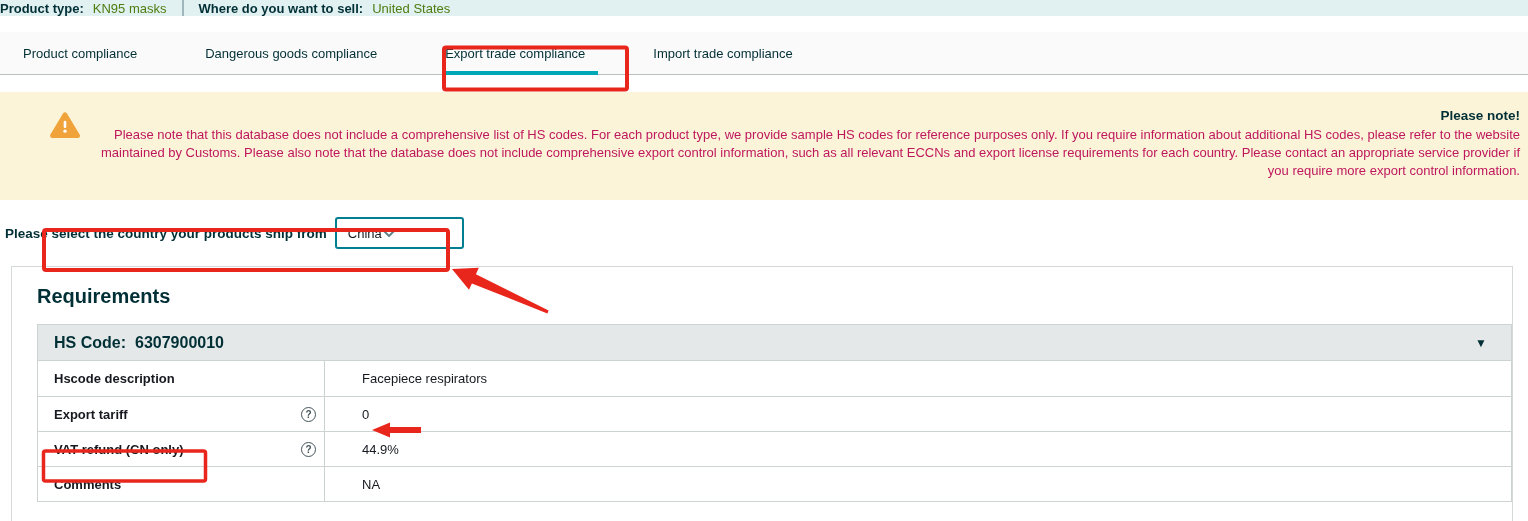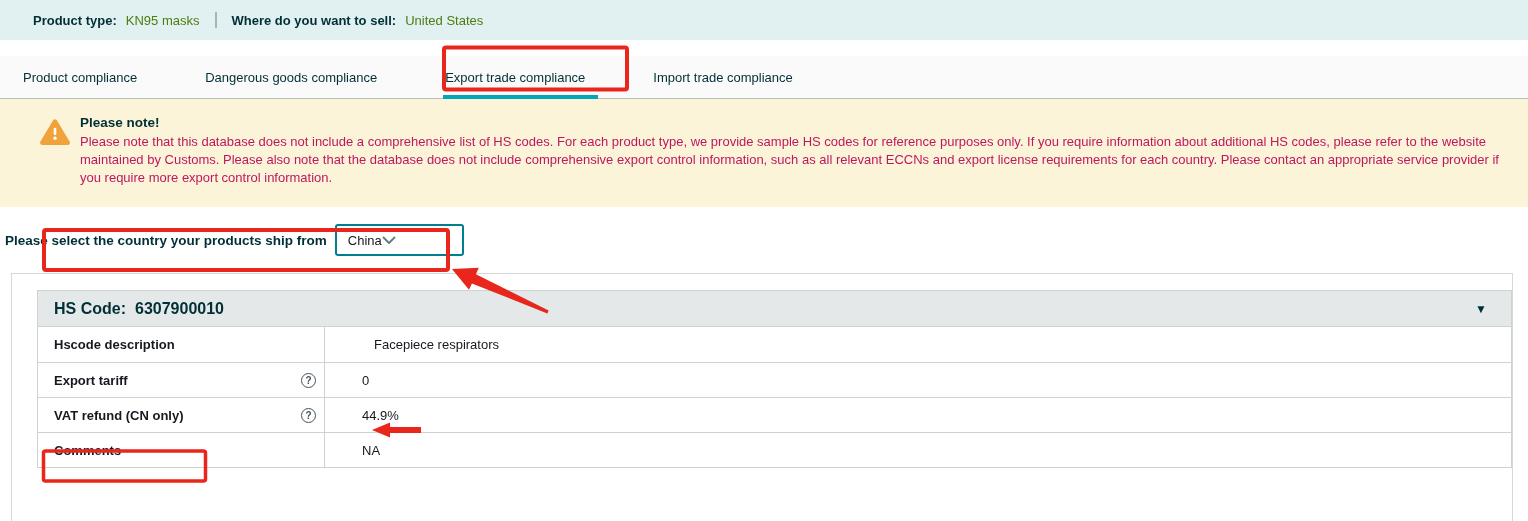--- a/index.html
+++ b/index.html
@@ -4,22 +4,22 @@
 <style>
   * { margin:0; padding:0; box-sizing:border-box; }
   html,body { width:1528px; height:521px; }
   body {
     position:relative; overflow:hidden; background:#ffffff;
     font-family:"Liberation Sans", sans-serif; color:var(--text);
   }
 
   
   .topbar {
-    height:40px; background:var(--topbarBg);
-    display:flex; align-items:center; padding-left:33px;
+    height:16px; background:var(--topbarBg);
+    display:flex; align-items:center; 
     font-size:13px; color:var(--navy);
   }
   .topbar .lbl { font-weight:bold; margin-right:9px; }
   .topbar .val { color:#4d7c0f; }
   .topbar .sep { width:2px; height:16px; background:#9fb7ba; margin:0 15px; }
 
   
   .tabs {
     margin-top:16px; height:43px; background:#fafafa;
     border-bottom:1px solid #b9bfbf;
@@ -27,22 +27,22 @@
     font-size:13px; color:var(--navy);
   }
   .tab { position:relative; height:42px; display:flex; align-items:center; cursor:pointer; white-space:nowrap; }
   .tab.active::after {
     content:""; position:absolute; left:-2px; right:-13px; bottom:-1px;
     height:4px; background:var(--accentTeal);
   }
 
   
   .notice {
-    height:108px; background:var(--noticeBg);
-    display:flex; padding:16px 8px 0 0; font-size:13px;
+    margin-top:17px; height:108px; background:var(--noticeBg);
+    display:flex; padding:16px 8px 0 0; font-size:13px;text-align:right;
   }
   .notice .icon-wrap { flex:0 0 80px; padding-left:40px; padding-top:3px; }
   .notice-title { font-weight:bold; color:var(--navy); margin-bottom:3px; font-size:13.5px; }
   .notice-body { color:#be185d; line-height:18px; max-width:1440px; }
 
   
   .ship-row { margin-top:17px; height:32px; display:flex; align-items:center; padding-left:5px; }
   .ship-label { font-weight:bold; font-size:13.5px; color:var(--navy); margin-right:8px; white-space:nowrap; }
   .select {
     width:129px; height:32px; background:#fff;
@@ -59,21 +59,21 @@
   .req-heading { margin:18px 0 0 25px; font-size:20px; font-weight:bold; color:var(--navy); }
   .req-table { margin:16px 0 0 25px; width:calc(100% - 25px); border:1px solid var(--border); }
   .t-header {
     height:35px; background:var(--headerGray);
     display:flex; align-items:center; padding:0 24px 0 16px;
     font-size:16px; font-weight:bold; color:var(--navy); cursor:pointer;
   }
   .t-header .hs-val { margin-left:9px; }
   .t-header .caret { margin-left:auto; font-size:12px; color:var(--navy); }
   .t-row { display:flex; height:35px; border-top:1px solid var(--border); font-size:13px; }
-  .t-row.tall { height:36px;gap:12px; }
+  .t-row.tall { height:36px; }
   .cell-label {
     width:287px; flex:0 0 287px; display:flex; align-items:center;
     padding:0 8px 0 16px; font-weight:bold; color:var(--text);
     border-right:1px solid var(--border);
   }
   .help {
     margin-left:auto; width:15px; height:15px; border:1px solid #44545a;
     border-radius:50%; font-size:10px; font-weight:bold; line-height:13px;
     text-align:center; color:#44545a; cursor:pointer; flex:0 0 15px;
   }
@@ -122,20 +122,21 @@
     <span>China</span>
     <span>
       <svg width="14" height="9" viewBox="0 0 14 9">
           <polyline points="1.5,1.5 7,7 12.5,1.5" fill="none" stroke="#5e7d84" stroke-width="1.8" stroke-linecap="round" stroke-linejoin="round"></polyline>
         </svg>
     </span>
   </div>
 </div>
 
 <div class="panel">
+  <div class="req-heading">Requirements</div>
   <div class="req-table">
     <div class="t-header">
       <span>HS Code:</span>
       <span class="hs-val">6307900010</span>
       <span class="caret">▼</span>
     </div>
     <div class="t-row tall">
       <div class="cell-label">
         <span>Hscode description</span>
       </div>

